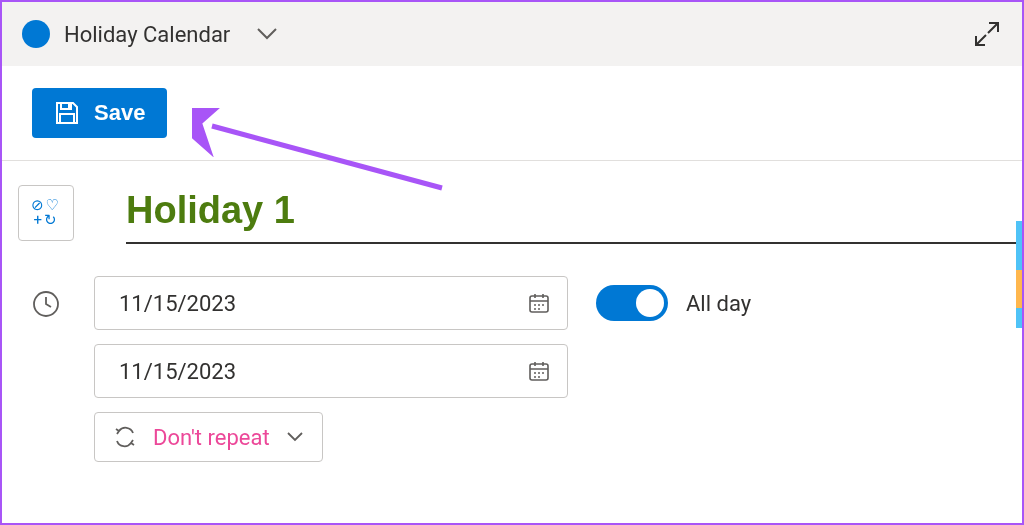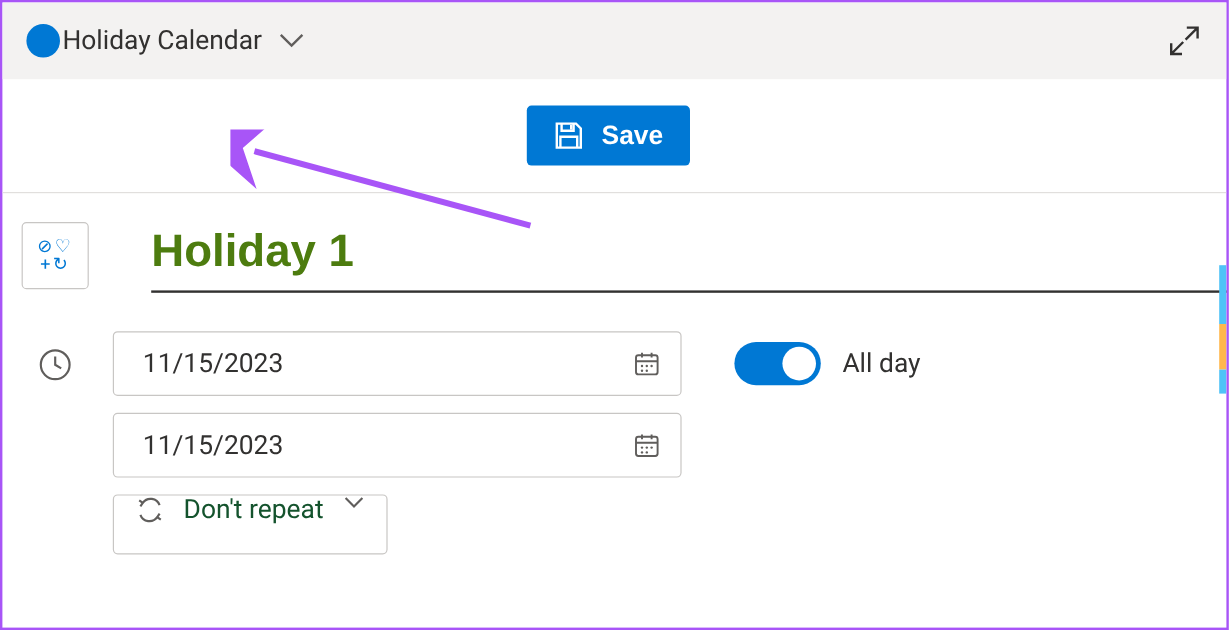--- a/index.html
+++ b/index.html
@@ -15,21 +15,21 @@
       border: 2px solid #a855f7;
       position: relative;
       overflow: hidden;
     }
     .header-bar {
       background: #f3f2f1;
       height: 64px;
       display: flex;
       align-items: center;
       padding: 0 20px;
-      gap: 2px;
+      gap: 14px;
     }
     .calendar-dot {
       width: 28px;
       height: 28px;
       background: #0078d4;
       border-radius: 50%;
     }
     .calendar-name {
       font-size: 22px;
       color: #323130;
@@ -41,21 +41,21 @@
       margin-left: 12px;
     }
     .expand-btn {
       margin-left: auto;
       display: flex;
       align-items: center;
       cursor: pointer;
     }
     .toolbar {
       display: flex;
-      align-items: center;
+      align-items: flex-start;
       padding: 22px 40px 22px 30px;
       gap: 20px;
       flex-direction: column;
     }
     .save-btn {
       background: #0078d4;
       color: #fff;
       border: none;
       padding: 12px 22px;
       font-size: 22px;
@@ -136,21 +136,21 @@
       padding-top: 14px;
     }
     .fields-col {
       display: flex;
       flex-direction: column;
       gap: 14px;
     }
     .date-row {
       display: flex;
       align-items: center;
-      gap: 44px;
+      gap: 28px;
     }
     .date-input {
       width: 474px;
       height: 54px;
       border: 1px solid #c8c6c4;
       border-radius: 4px;
       display: flex;
       align-items: center;
       padding: 0 16px 0 24px;
       font-size: 22px;
@@ -186,25 +186,25 @@
     }
     .allday-label {
       font-size: 22px;
       color: #323130;
     }
     .repeat-btn {
       height: 50px;
       border: 1px solid #c8c6c4;
       border-radius: 4px;
       display: inline-flex;
-      align-items: flex-start;
+      align-items: center;
       padding: 0 18px;
       gap: 16px;
       font-size: 22px;
-      color: #14532d;
+      color: #ec4899;
       cursor: pointer;
     }
     .arrow-annotation {
       position: absolute;
       top: 106px;
       left: 190px;
       pointer-events: none;
     }
     .side-accent {
       position: absolute;

